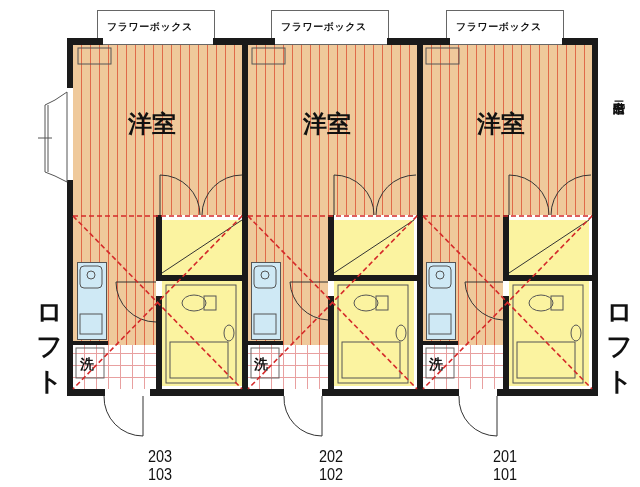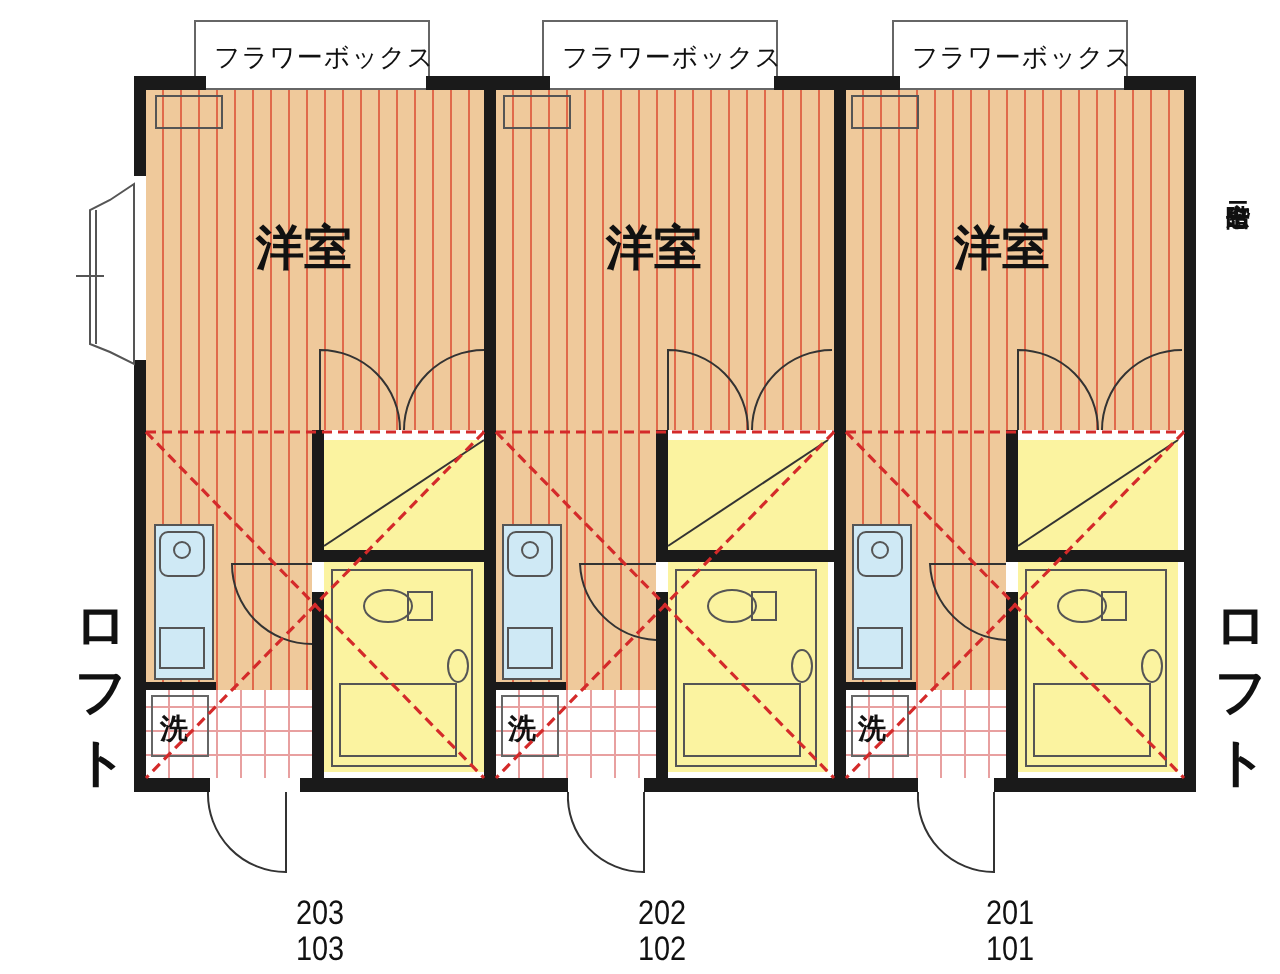--- a/index.html
+++ b/index.html
@@ -2,21 +2,21 @@
 <html><head>
 <meta charset="utf-8">
 <style>
   html,body{margin:0;padding:0;background:#fff;}
   body{width:640px;height:487px;position:relative;overflow:hidden;font-family:"DejaVu Sans",sans-serif;}
   .abs{position:absolute;}
   .wood{background-color:#efc99b;
     background-image:repeating-linear-gradient(90deg, transparent 0, transparent 8px, #e06a4a 8px, #e06a4a 9px);}
   .yellow{background:#fbf3a0;}
   .fb{background:#fff;border:1px solid #666;box-sizing:border-box;}
-  .fb-label{font-size:13px;font-weight:normal;letter-spacing:0.5px;color:#111;white-space:nowrap;}
+  .fb-label{font-size:10px;font-weight:bold;letter-spacing:0.5px;color:#111;white-space:nowrap;}
   .room-label{font-size:24px;font-weight:bold;color:#111;}
   .unit-num{font-family:"Liberation Sans",sans-serif;font-size:17px;color:#111;text-align:center;line-height:18px;transform:scaleX(0.85);}
   .side-label{font-size:26px;font-weight:bold;color:#111;writing-mode:vertical-rl;letter-spacing:2px;}
   .side-small{font-size:12px;font-weight:bold;color:#111;writing-mode:vertical-rl;}
   .wash-label{font-size:14px;font-weight:bold;color:#111;}
   .tile{background-color:#fff;
     background-image:repeating-linear-gradient(90deg,transparent 0,transparent 11px,#e8a0a0 11px,#e8a0a0 12px),
                      repeating-linear-gradient(0deg,transparent 0,transparent 11px,#e8a0a0 11px,#e8a0a0 12px);}
   .kitchen{background:#cfe9f5;border:1px solid #555;box-sizing:border-box;}
   svg{position:absolute;left:0;top:0;}

